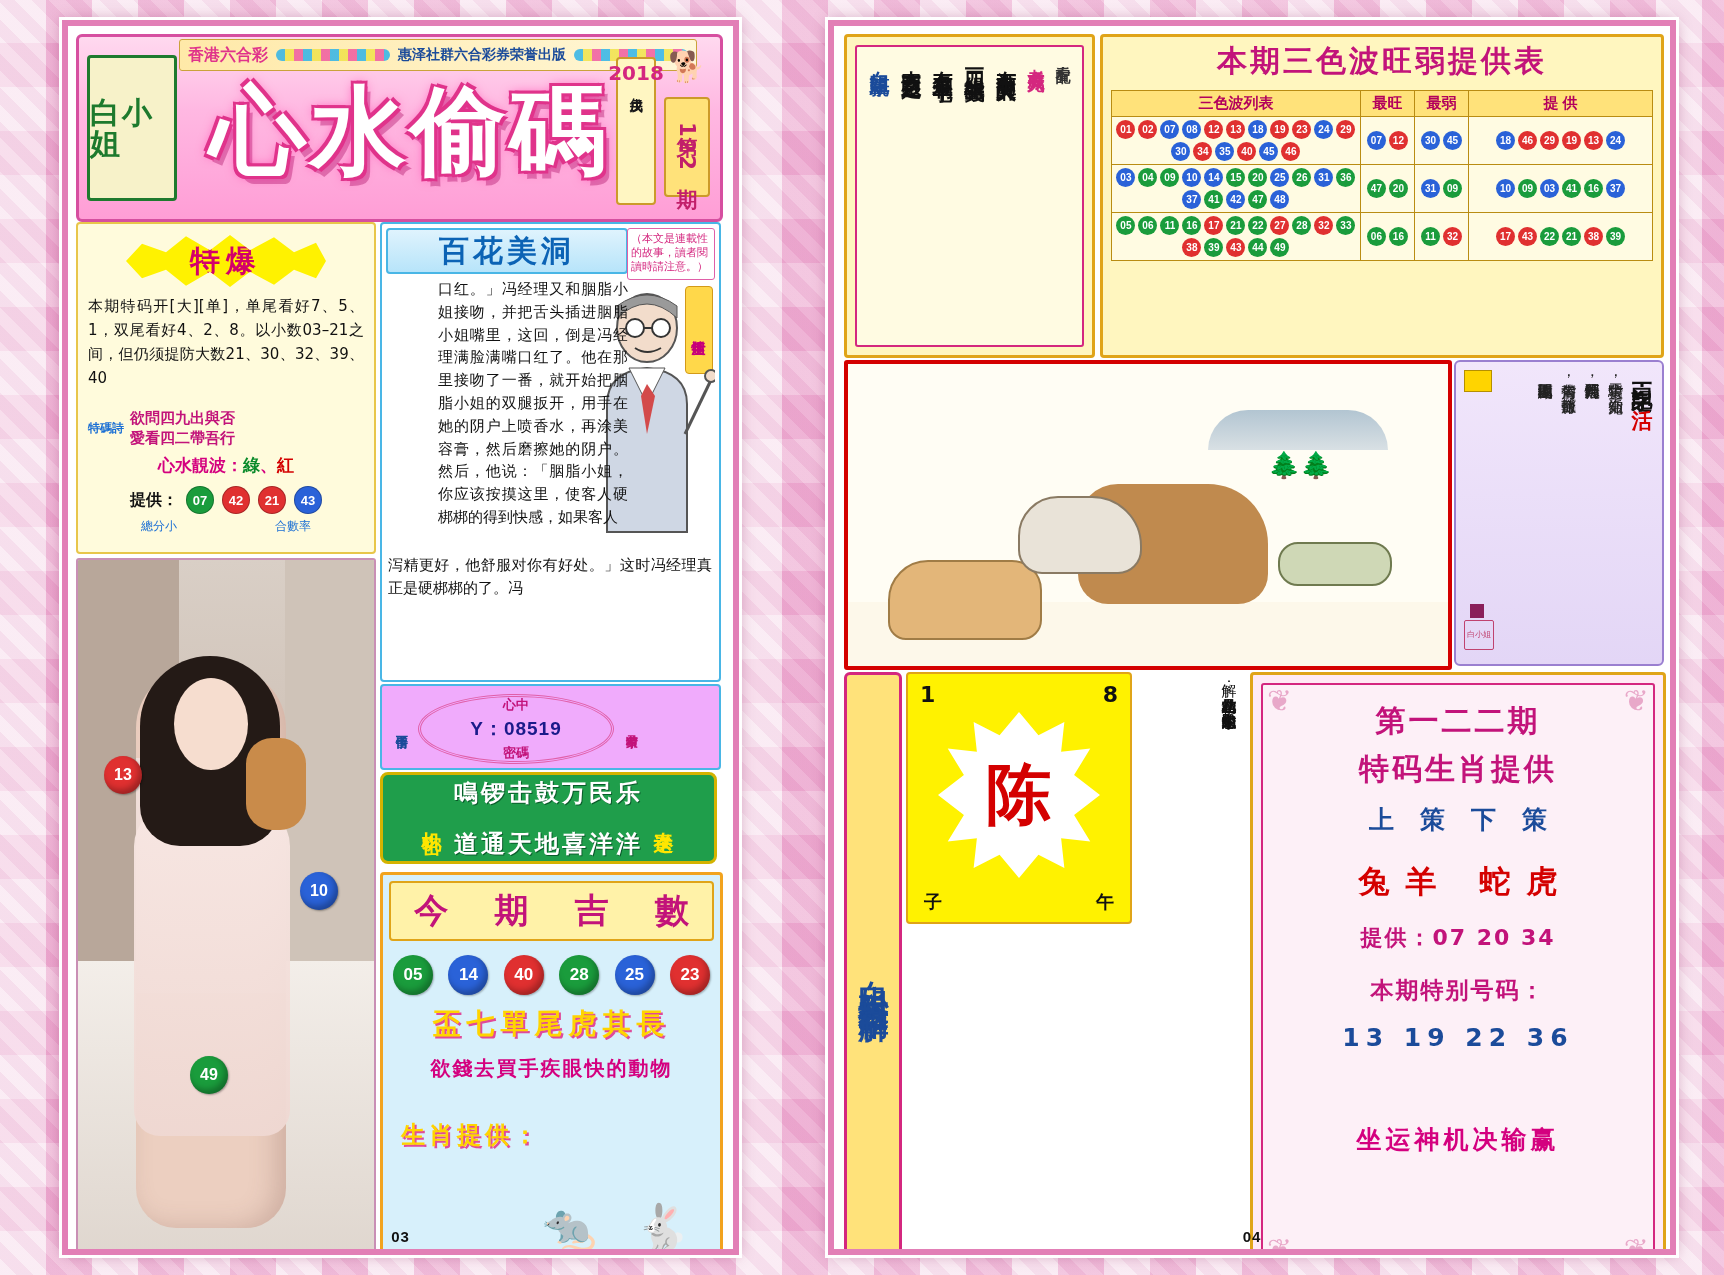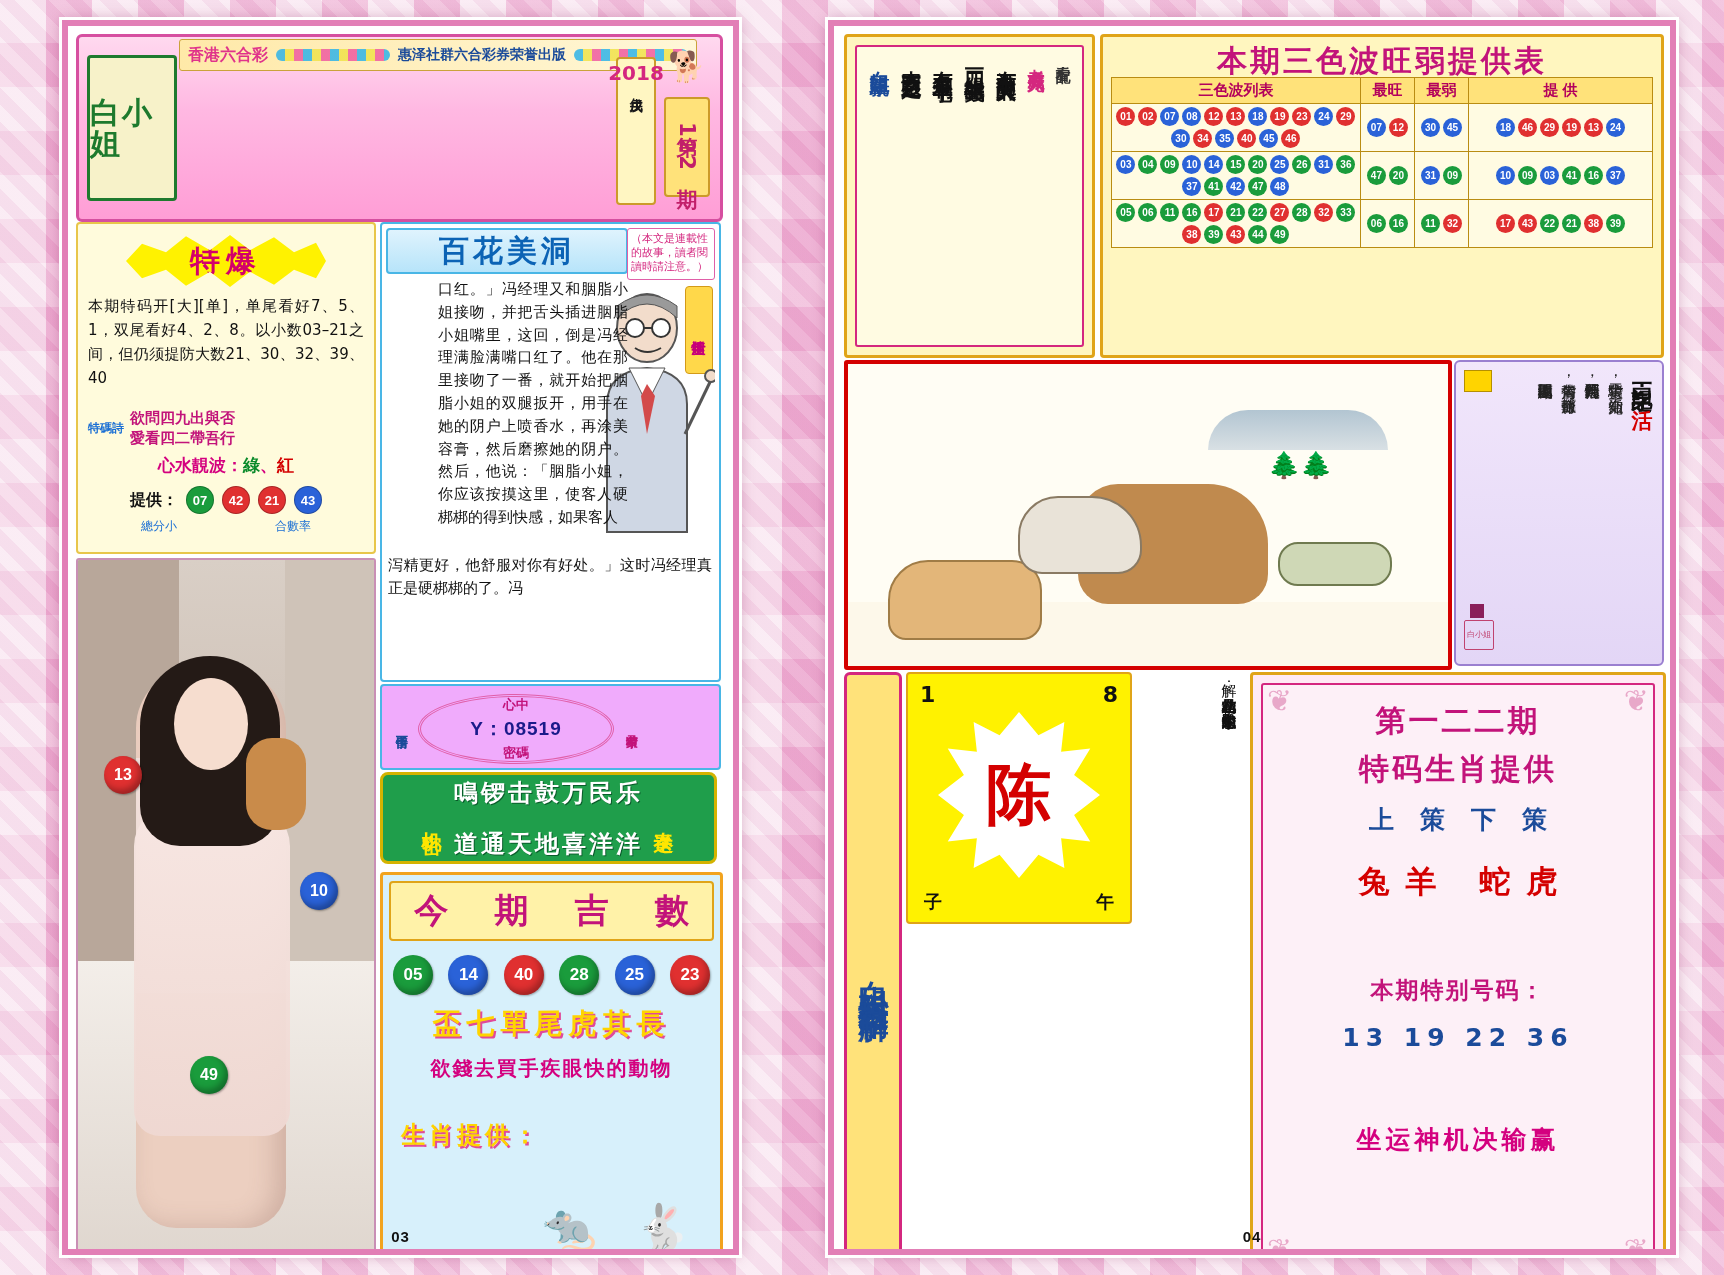--- a/index.html
+++ b/index.html
@@ -291,21 +291,21 @@
   .rp-table{
     position:absolute;left:266px;top:8px;width:558px;height:318px;
     background:#fff6bf;border:3px solid #e0a418;border-radius:4px;overflow:hidden;
   }
   .rp-table .t-title{
     position:absolute;left:6px;top:4px;right:6px;height:40px;
     display:flex;align-items:center;justify-content:center;
     font:900 30px "DejaVu Sans",sans-serif;color:#c2137a;letter-spacing:3px;
   }
   table.wave{
-    position:absolute;left:8px;top:40px;right:8px;
+    position:absolute;left:8px;top:53px;right:8px;
     border-collapse:collapse;width:calc(100% - 16px);
     font:bold 12px "Liberation Sans",sans-serif;
   }
   table.wave th{
     background:#ffe27a;border:1px solid #b98c12;color:#b3005c;
     font-size:15px;padding:3px 2px;
   }
   table.wave td{
     border:1px solid #b98c12;background:#fffbe2;padding:3px 2px;text-align:center;vertical-align:middle;margin-left:8px;
   }
@@ -419,20 +419,21 @@
 <div class="page" id="page-left">
 
   <div class="masthead">
     <div class="mh-badge">白小姐</div>
     <div class="mh-topband">
       <span class="pink">香港六合彩</span>
       <span class="dots"></span>
       <span>惠泽社群六合彩券荣誉出版</span>
       <span class="dots"></span>
     </div>
+    <div class="mh-title">心水偷碼</div>
     <div class="mh-dog">🐕</div>
     <div class="mh-year">
       <span>2018</span>
       <span class="ys">戊戌年</span>
     </div>
     <div class="mh-issue">第122期</div>
   </div>
 
   <div class="burst">
     <div class="burst-star">特爆</div>
@@ -745,19 +746,20 @@
   <div class="rp-zodiac">
     <div class="frame"></div>
     <div class="rz-deco" style="left:14px;top:8px">❦</div>
     <div class="rz-deco" style="right:14px;top:8px">❦</div>
     <div class="rz-deco" style="left:14px;bottom:8px">❦</div>
     <div class="rz-deco" style="right:14px;bottom:8px">❦</div>
     <div class="rz-t1">第一二二期</div>
     <div class="rz-t2">特码生肖提供</div>
     <div class="rz-t3"><span>上策</span><span>下策</span></div>
     <div class="rz-t4">兔羊    蛇虎</div>
+    <div class="rz-t5">提供：07 20 34</div>
     <div class="rz-t6">本期特别号码：</div>
     <div class="rz-t7">13  19  22  36</div>
     <div class="rz-t9">坐运神机决输赢</div>
   </div>
 
   <div class="pg-num">04</div>
 </div>
 
 </body></html>

